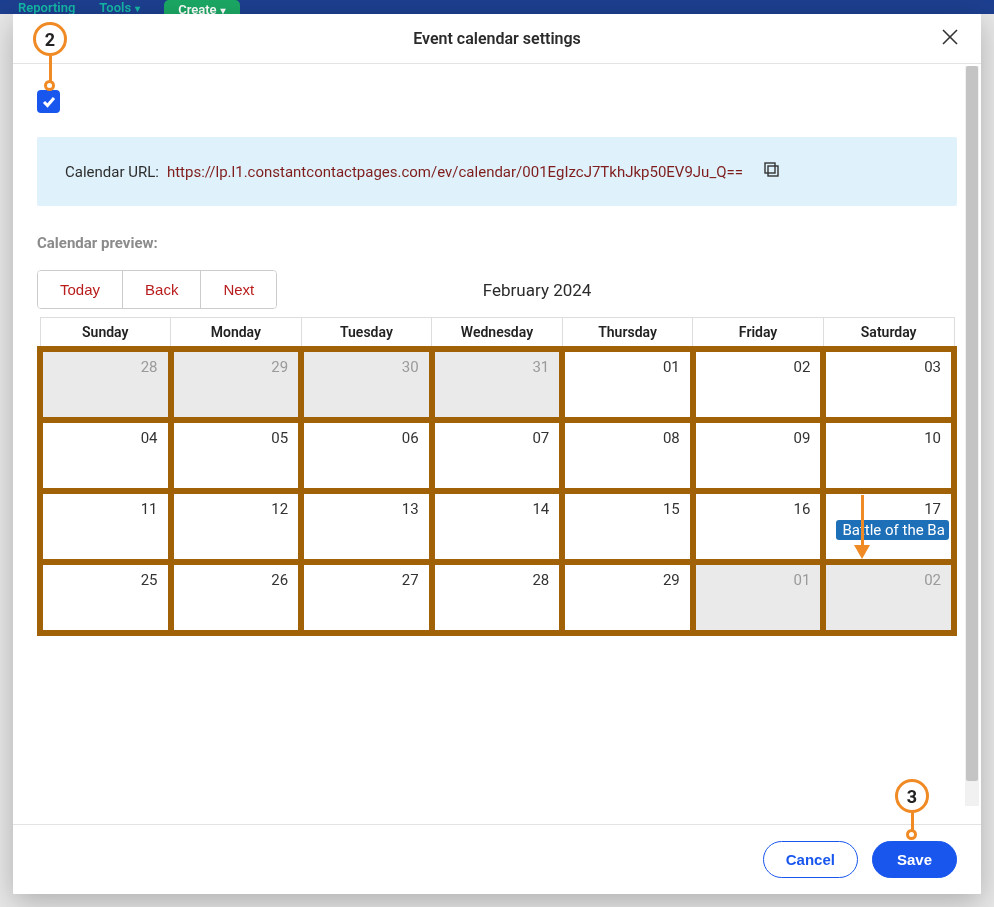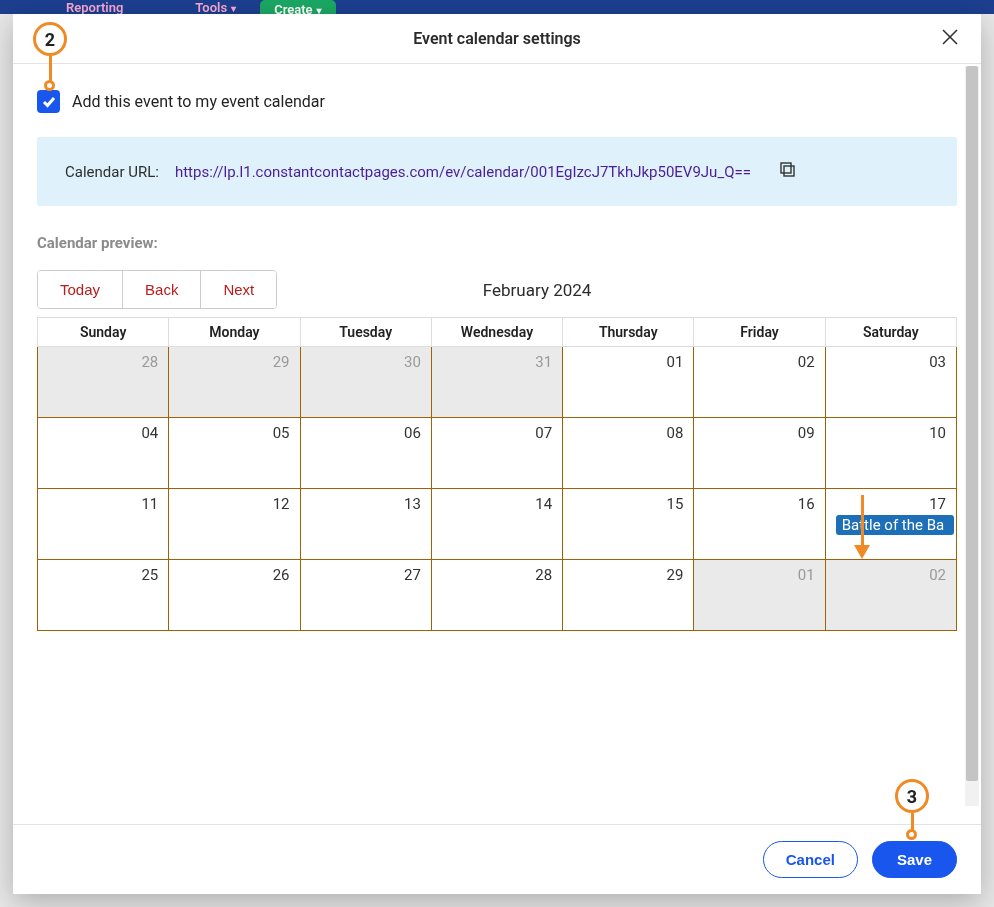--- a/index.html
+++ b/index.html
@@ -16,21 +16,21 @@
     height: 14px;
     width: 100%;
     display: flex;
     align-items: flex-start;
     gap: 24px;
     padding-left: 18px;
     color: #fff;
     font-size: 13px;
     font-weight: 600;
   }
-  .topbar .item { color: #f9a8d4; margin-left: 48px; }
+  .topbar .item { color: #14b8a6; }
   .topbar .create {
     background: #1ba864;
     color: #fff;
     padding: 2px 14px;
     border-radius: 5px;
   }
   .chev { font-size:10px; margin-left:4px; }
 
   .modal {
     position: absolute;
@@ -78,26 +78,26 @@
   }
   .checkbox svg { stroke: #fff; stroke-width: 3; fill: none; }
   .chk-label { font-size: 16px; color: #232323; }
 
   .url-box {
     background: #dff2fb;
     padding: 24px 28px;
     border-radius: 2px;
     display: flex;
     align-items: center;
-    gap: 16px;
+    gap: 8px;
     flex-wrap: wrap;
     margin-bottom: 28px;
   }
   .url-label { font-size: 15px; color: #2e2e2e; }
-  .url-link { font-size: 15px; color: #4c1d95; text-decoration: none; }
+  .url-link { font-size: 15px; color: #7f1d1d; text-decoration: none; }
   .copy-btn { margin-left: 12px; color: #333; cursor: pointer; }
   .copy-btn svg { width: 17px; height: 17px; }
 
   .preview-label { color: #8b8b8b; font-size: 15px; margin-bottom: 18px; font-weight: bold; }
 
   .cal-nav-row { display:flex; align-items:center; margin-bottom: 8px; }
   .btn-group { display:flex; border:1px solid #ccc; border-radius:4px; overflow:hidden; }
   .btn-group button {
     background:#fff; border:none; padding: 10px 22px;
     font-size: 15px; color:#b91c1c; cursor:pointer;
@@ -106,21 +106,21 @@
   .month-title { flex:1; text-align:center; font-size: 17px; color:#2b2b2b; }
 
   .cal-table { width: 100%; border-collapse: collapse; table-layout: fixed; }
   .cal-table th {
     border: 1px solid #ddd;
     padding: 6px 0;
     font-size: 14px; font-weight: 600; color: #222;
     background: #fff;
   }
   .cal-table td {
-    border: 1px solid #a16207;
+    border: 6px solid #a16207;
     height: 71px;
     vertical-align: top;
     position: relative;
     background: #fff;
   }
   .cal-table td .daynum {
     position:absolute; top:6px; right:10px;
     font-size:15px; color:#333;
   }
   .cal-table td.other { background: #eaeaea; }
@@ -214,21 +214,20 @@
   </div>
 
   <div class="modal-body">
 
     <div class="chk-row">
       <div class="checkbox">
         <svg width="14" height="12" viewBox="0 0 14 12">
             <polyline points="2,6 5.5,9.5 12,2"></polyline>
           </svg>
       </div>
-      <span class="chk-label">Add this event to my event calendar</span>
     </div>
 
     <div class="url-box">
       <span class="url-label">Calendar URL:</span>
       <a class="url-link" href="#">https://lp.l1.constantcontactpages.com/ev/calendar/001EgIzcJ7TkhJkp50EV9Ju_Q==</a>
       <span class="copy-btn">
         <svg viewBox="0 0 17 17">
           <rect x="5" y="5" width="10" height="10" fill="none" stroke="#333" stroke-width="1.4"></rect>
           <rect x="2" y="2" width="10" height="10" fill="none" stroke="#333" stroke-width="1.4"></rect>
         </svg>

